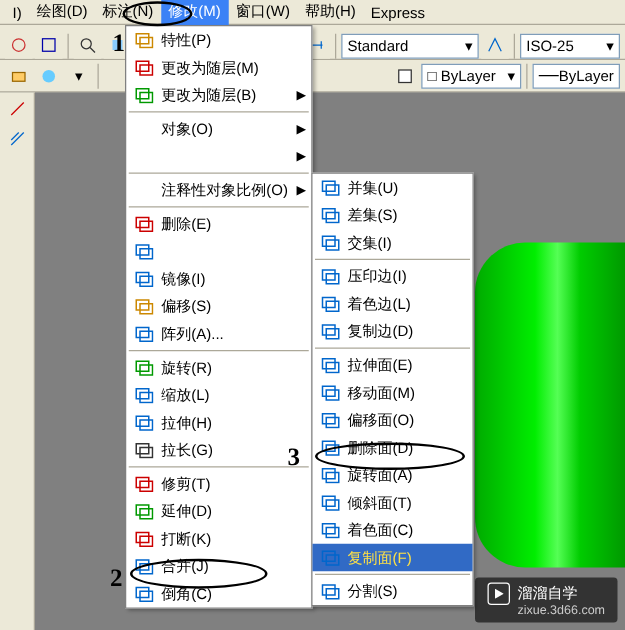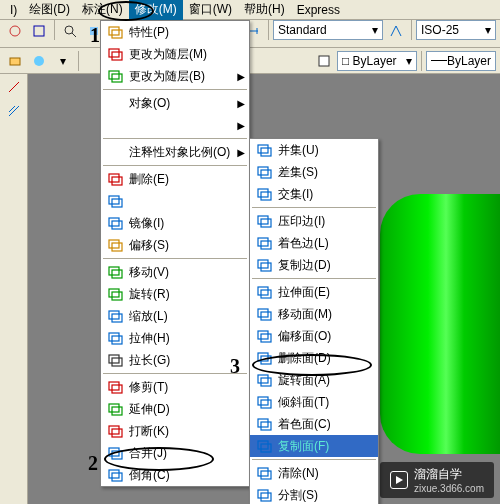--- a/index.html
+++ b/index.html
@@ -1,38 +1,38 @@
 <!DOCTYPE html>
 <html><head>
 <meta charset="utf-8">
 <style>
 *{margin:0;padding:0;box-sizing:border-box;font-family:"Microsoft YaHei","SimSun",sans-serif;font-size:12px}
 body{background:#808080;width:500px;height:504px;overflow:hidden;position:relative}
 .menubar{background:#ece9d8;height:20px;display:flex;align-items:center;padding:0 4px;border-bottom:1px solid #aca899}
 .menubar span{padding:2px 6px;cursor:default}
-.menubar .active{background:#0369a1;color:#fff}
-.toolbar{background:#ece9d8;height:28px;display:flex;align-items:flex-start;padding:0 4px;border-bottom:1px solid #aca899;gap:2px}
+.menubar .active{background:#3b82f6;color:#fff}
+.toolbar{background:#ece9d8;height:28px;display:flex;align-items:flex-end;padding:0 4px;border-bottom:1px solid #aca899;gap:2px}
 .tbtn{width:22px;height:22px;border:1px solid #ece9d8;display:flex;align-items:center;justify-content:center}
 .sep{width:1px;height:20px;background:#aca899;margin:0 2px}
 .dd{background:#fff;border:1px solid #7f9db9;height:20px;display:flex;align-items:center;padding:0 4px;font-size:11px}
 .dd .arrow{margin-left:auto;padding-left:6px;color:#000}
 .toolbar2{background:#ece9d8;height:26px;display:flex;align-items:center;padding:0 4px;border-bottom:1px solid #aca899;gap:2px}
 .lefttool{position:absolute;left:0;top:74px;width:28px;background:#ece9d8;height:430px;border-right:1px solid #aca899;display:flex;flex-direction:column;align-items:center;padding-top:2px;gap:2px}
 .menu{position:absolute;background:#fff;border:1px solid #808080;box-shadow:2px 2px 3px rgba(0,0,0,.3);z-index:10}
 .menu1{left:100px;top:20px;width:150px}
 .menu2{left:249px;top:138px;width:130px}
 .mi{display:flex;align-items:center;height:22px;padding:0 4px;cursor:default;position:relative}
-.mi.hl{background:#316ac5;color:#5eead4}
+.mi.hl{background:#316ac5;color:#fde047}
 .mi .ico{width:20px;height:16px;display:flex;align-items:center;justify-content:center;margin-right:4px}
 .mi .lbl{flex:1;white-space:nowrap}
 .mi .ar{margin-left:auto;font-size:10px}
 .msep{height:1px;background:#aca899;margin:2px 2px}
 .canvas{position:absolute;left:28px;top:74px;right:0;bottom:0;background:#808080}
 .solid{position:absolute;right:0;top:120px;width:120px;height:260px;background:linear-gradient(90deg,#0a0 0%,#0e0 40%,#5f5 55%,#0c0 70%,#090 100%);border-radius:40px 0 0 40px}
-.watermark{position:absolute;right:6px;bottom:6px;background:rgba(0,0,0,.6);color:#fff;padding:4px 10px;border-radius:3px;display:flex;align-items:center;gap:6px;font-size:13px}
+.watermark{position:absolute;right:6px;bottom:6px;background:rgba(0,0,0,.6);color:#fff;padding:4px 10px;border-radius:3px;display:flex;align-items:flex-start;gap:6px;font-size:13px}
 .watermark .play{width:18px;height:18px;border:1.5px solid #fff;border-radius:3px;display:flex;align-items:center;justify-content:center}
 .watermark .sub{font-size:10px;color:#ccc;display:block}
 .anno{position:absolute;font-family:cursive;font-size:20px;font-weight:bold;color:#000;z-index:20}
 .circ{position:absolute;border:2.5px solid #000;border-radius:50%;z-index:20;pointer-events:none}
 svg{display:block}
 </style>
 </head>
 <body>
 
 <div class="menubar" id="menubar">
@@ -215,92 +215,92 @@
     </div>
     <div class="mi">
       <span class="ico">
         <svg width="16" height="14">
           <rect x="2" y="2" width="10" height="8" fill="none" stroke="#c80" stroke-width="1.2"></rect>
           <rect x="5" y="5" width="10" height="8" fill="none" stroke="#c80" stroke-width="1.2"></rect>
         </svg>
       </span>
       <span class="lbl">偏移(S)</span>
     </div>
+    <div class="mi">
+      <span class="ico">
+        <svg width="16" height="14">
+          <rect x="2" y="2" width="10" height="8" fill="none" stroke="#06c" stroke-width="1.2"></rect>
+          <rect x="5" y="5" width="10" height="8" fill="none" stroke="#06c" stroke-width="1.2"></rect>
+        </svg>
+      </span>
+      <span class="lbl">阵列(A)...</span>
+    </div>
     <div class="msep"></div>
     <div class="mi">
       <span class="ico">
         <svg width="16" height="14">
           <rect x="2" y="2" width="10" height="8" fill="none" stroke="#090" stroke-width="1.2"></rect>
           <rect x="5" y="5" width="10" height="8" fill="none" stroke="#090" stroke-width="1.2"></rect>
         </svg>
       </span>
-      <span class="lbl">移动(V)</span>
+      <span class="lbl">旋转(R)</span>
+    </div>
+    <div class="mi">
+      <span class="ico">
+        <svg width="16" height="14">
+          <rect x="2" y="2" width="10" height="8" fill="none" stroke="#06c" stroke-width="1.2"></rect>
+          <rect x="5" y="5" width="10" height="8" fill="none" stroke="#06c" stroke-width="1.2"></rect>
+        </svg>
+      </span>
+      <span class="lbl">缩放(L)</span>
+    </div>
+    <div class="mi">
+      <span class="ico">
+        <svg width="16" height="14">
+          <rect x="2" y="2" width="10" height="8" fill="none" stroke="#06c" stroke-width="1.2"></rect>
+          <rect x="5" y="5" width="10" height="8" fill="none" stroke="#06c" stroke-width="1.2"></rect>
+        </svg>
+      </span>
+      <span class="lbl">拉伸(H)</span>
+    </div>
+    <div class="mi">
+      <span class="ico">
+        <svg width="16" height="14">
+          <rect x="2" y="2" width="10" height="8" fill="none" stroke="#333" stroke-width="1.2"></rect>
+          <rect x="5" y="5" width="10" height="8" fill="none" stroke="#333" stroke-width="1.2"></rect>
+        </svg>
+      </span>
+      <span class="lbl">拉长(G)</span>
+    </div>
+    <div class="msep"></div>
+    <div class="mi">
+      <span class="ico">
+        <svg width="16" height="14">
+          <rect x="2" y="2" width="10" height="8" fill="none" stroke="#c00" stroke-width="1.2"></rect>
+          <rect x="5" y="5" width="10" height="8" fill="none" stroke="#c00" stroke-width="1.2"></rect>
+        </svg>
+      </span>
+      <span class="lbl">修剪(T)</span>
     </div>
     <div class="mi">
       <span class="ico">
         <svg width="16" height="14">
           <rect x="2" y="2" width="10" height="8" fill="none" stroke="#090" stroke-width="1.2"></rect>
           <rect x="5" y="5" width="10" height="8" fill="none" stroke="#090" stroke-width="1.2"></rect>
         </svg>
       </span>
-      <span class="lbl">旋转(R)</span>
-    </div>
-    <div class="mi">
-      <span class="ico">
-        <svg width="16" height="14">
-          <rect x="2" y="2" width="10" height="8" fill="none" stroke="#06c" stroke-width="1.2"></rect>
-          <rect x="5" y="5" width="10" height="8" fill="none" stroke="#06c" stroke-width="1.2"></rect>
-        </svg>
-      </span>
-      <span class="lbl">缩放(L)</span>
-    </div>
-    <div class="mi">
-      <span class="ico">
-        <svg width="16" height="14">
-          <rect x="2" y="2" width="10" height="8" fill="none" stroke="#06c" stroke-width="1.2"></rect>
-          <rect x="5" y="5" width="10" height="8" fill="none" stroke="#06c" stroke-width="1.2"></rect>
-        </svg>
-      </span>
-      <span class="lbl">拉伸(H)</span>
-    </div>
-    <div class="mi">
-      <span class="ico">
-        <svg width="16" height="14">
-          <rect x="2" y="2" width="10" height="8" fill="none" stroke="#333" stroke-width="1.2"></rect>
-          <rect x="5" y="5" width="10" height="8" fill="none" stroke="#333" stroke-width="1.2"></rect>
-        </svg>
-      </span>
-      <span class="lbl">拉长(G)</span>
-    </div>
-    <div class="msep"></div>
+      <span class="lbl">延伸(D)</span>
+    </div>
     <div class="mi">
       <span class="ico">
         <svg width="16" height="14">
           <rect x="2" y="2" width="10" height="8" fill="none" stroke="#c00" stroke-width="1.2"></rect>
           <rect x="5" y="5" width="10" height="8" fill="none" stroke="#c00" stroke-width="1.2"></rect>
         </svg>
       </span>
-      <span class="lbl">修剪(T)</span>
-    </div>
-    <div class="mi">
-      <span class="ico">
-        <svg width="16" height="14">
-          <rect x="2" y="2" width="10" height="8" fill="none" stroke="#090" stroke-width="1.2"></rect>
-          <rect x="5" y="5" width="10" height="8" fill="none" stroke="#090" stroke-width="1.2"></rect>
-        </svg>
-      </span>
-      <span class="lbl">延伸(D)</span>
-    </div>
-    <div class="mi">
-      <span class="ico">
-        <svg width="16" height="14">
-          <rect x="2" y="2" width="10" height="8" fill="none" stroke="#c00" stroke-width="1.2"></rect>
-          <rect x="5" y="5" width="10" height="8" fill="none" stroke="#c00" stroke-width="1.2"></rect>
-        </svg>
-      </span>
       <span class="lbl">打断(K)</span>
     </div>
     <div class="mi">
       <span class="ico">
         <svg width="16" height="14">
           <rect x="2" y="2" width="10" height="8" fill="none" stroke="#06c" stroke-width="1.2"></rect>
           <rect x="5" y="5" width="10" height="8" fill="none" stroke="#06c" stroke-width="1.2"></rect>
         </svg>
       </span>
       <span class="lbl">合并(J)</span>
@@ -438,29 +438,20 @@
     <div class="mi hl">
       <span class="ico">
         <svg width="16" height="14">
           <rect x="2" y="2" width="10" height="8" fill="none" stroke="#06c" stroke-width="1.2"></rect>
           <rect x="5" y="5" width="10" height="8" fill="none" stroke="#06c" stroke-width="1.2"></rect>
         </svg>
       </span>
       <span class="lbl">复制面(F)</span>
     </div>
     <div class="msep"></div>
-    <div class="mi">
-      <span class="ico">
-        <svg width="16" height="14">
-          <rect x="2" y="2" width="10" height="8" fill="none" stroke="#06c" stroke-width="1.2"></rect>
-          <rect x="5" y="5" width="10" height="8" fill="none" stroke="#06c" stroke-width="1.2"></rect>
-        </svg>
-      </span>
-      <span class="lbl">清除(N)</span>
-    </div>
     <div class="mi">
       <span class="ico">
         <svg width="16" height="14">
           <rect x="2" y="2" width="10" height="8" fill="none" stroke="#06c" stroke-width="1.2"></rect>
           <rect x="5" y="5" width="10" height="8" fill="none" stroke="#06c" stroke-width="1.2"></rect>
         </svg>
       </span>
       <span class="lbl">分割(S)</span>
     </div>
   </div>

